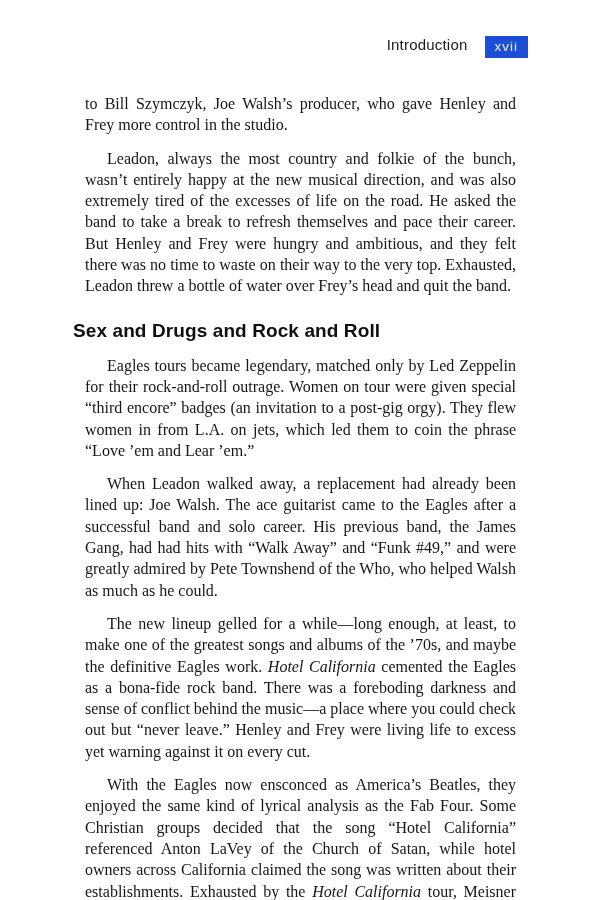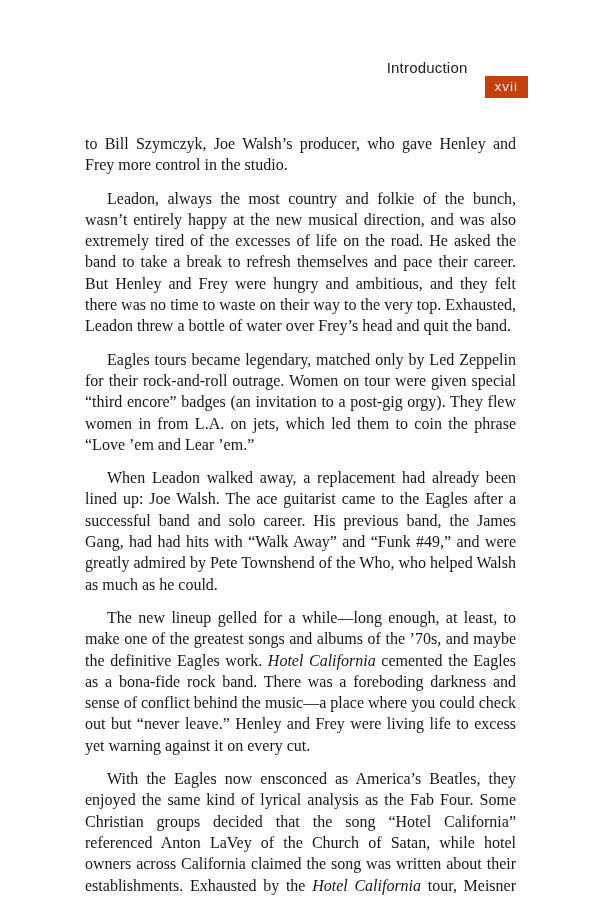--- a/index.html
+++ b/index.html
@@ -14,21 +14,20 @@
   .page {
     box-sizing: border-box;
     width: 600px;
     height: 900px;
     padding: 36px 72px 0 73px;
     background: #ffffff;
   }
   .page-header {
     display: flex;
     justify-content: flex-end;
-    align-items: center;
     gap: 17px;
     margin-bottom: 35px;
     font-family: "Liberation Sans", sans-serif;
   }
   .running-head {
     font-size: 15px;
     color: #1b1b1b;
     letter-spacing: 0.2px;
   }
   .page-badge {
@@ -56,23 +55,24 @@
     letter-spacing: 0.1px;
   }
   em { font-style: italic; }
 </style>
 </head>
 <body>
 
 <div class="page">
   <div class="page-header">
     <span class="running-head">Introduction</span>
-    <span class="page-badge" style="background: #c2410c; color: rgb(236, 238, 239); margin-top: 40px;">xvii</span>
+    <span class="page-badge" style="background: #1d4ed8; color: rgb(236, 238, 239);">xvii</span>
   </div>
   <div class="body-text">
       <p class="para"><span>to Bill Szymczyk, Joe Walsh’s producer, who gave Henley and Frey more control in the studio.</span></p>
       <p class="para indent"><span>Leadon, always the most country and folkie of the bunch, wasn’t entirely happy at the new musical direction, and was also extremely tired of the excesses of life on the road. He asked the band to take a break to refresh themselves and pace their career. But Henley and Frey were hungry and ambitious, and they felt there was no time to waste on their way to the very top. Exhausted, Leadon threw a bottle of water over Frey’s head and quit the band.</span></p>
+      <h2 class="section-heading">Sex and Drugs and Rock and Roll</h2>
       <p class="para indent"><span>Eagles tours became legendary, matched only by Led Zeppelin for their rock-and-roll outrage. Women on tour were given special “third encore” badges (an invitation to a post-gig orgy). They flew women in from L.A. on jets, which led them to coin the phrase “Love ’em and Lear ’em.”</span></p>
       <p class="para indent"><span>When Leadon walked away, a replacement had already been lined up: Joe Walsh. The ace guitarist came to the Eagles after a successful band and solo career. His previous band, the James Gang, had had hits with “Walk Away” and “Funk #49,” and were greatly admired by Pete Townshend of the Who, who helped Walsh as much as he could.</span></p>
       <p class="para indent"><span>The new lineup gelled for a while—long enough, at least, to make one of the greatest songs and albums of the ’70s, and maybe the definitive Eagles work. </span><em>Hotel California</em><span> cemented the Eagles as a bona-fide rock band. There was a foreboding darkness and sense of conflict behind the music—a place where you could check out but “never leave.” Henley and Frey were living life to excess yet warning against it on every cut.</span></p>
       <p class="para indent"><span>With the Eagles now ensconced as America’s Beatles, they enjoyed the same kind of lyrical analysis as the Fab Four. Some Christian groups decided that the song “Hotel California” referenced Anton LaVey of the Church of Satan, while hotel owners across California claimed the song was written about their establishments. Exhausted by the </span><em>Hotel California</em><span> tour, Meisner followed Leadon out of the band. He was replaced with Timothy B. Schmit—strangely, the man Meisner had replaced in Poco, all those years before.</span></p>
     </div>
 </div>
 
 </body></html>

